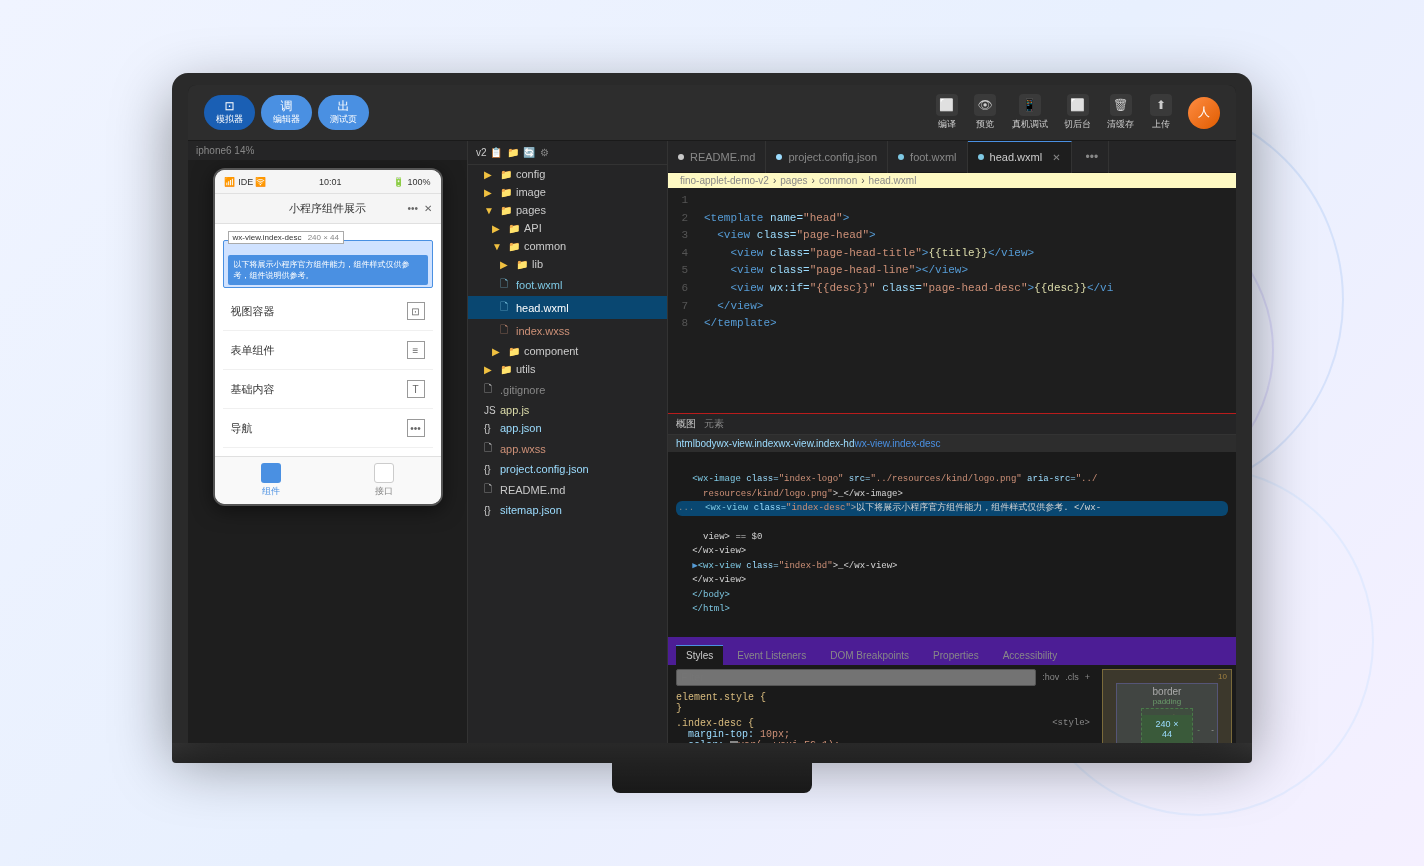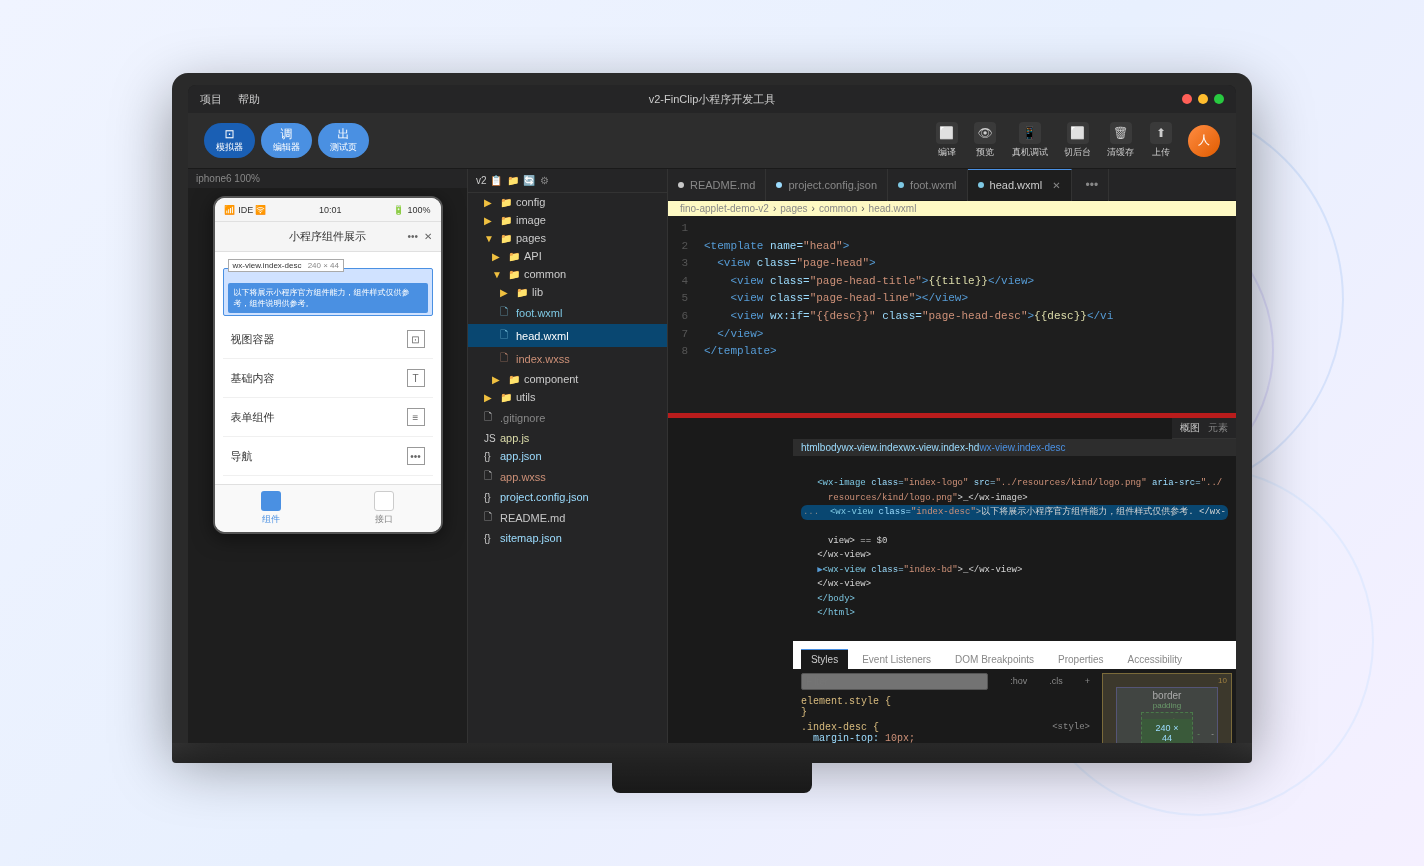--- a/index.html
+++ b/index.html
@@ -455,25 +455,24 @@
     }
     .code-tag { color: #569cd6; }
     .code-attr { color: #9cdcfe; }
     .code-string { color: #ce9178; }
     .code-template { color: #dcdcaa; }
 
     
     .debug-panel {
       height: 330px;
       background: #1a1a1a;
-      border-top: 5px solid #b91c1c;
+      border-top: 1px solid #b91c1c;
       display: flex;
       flex-direction: column;
       flex-shrink: 0;
-      align-items: flex-end;
     }
     .debug-content {
       display: flex;
       flex: 1;
       overflow: hidden;
     }
     .debug-left {
       flex: 1;
       display: flex;
       flex-direction: column;
@@ -497,21 +496,21 @@
       padding: 3px 8px;
       font-size: 10px;
       color: #888;
       display: flex;
       gap: 0;
       flex-shrink: 0;
     }
     .breadcrumb-item { color: #9cdcfe; cursor: pointer; }
     .breadcrumb-item.active { color: #4a90e2; }
     .debug-tabs {
-      background: #ffffff;
+      background: #4c1d95;
       display: flex;
       padding: 0 8px;
       gap: 4px;
       height: 28px;
       align-items: flex-end;
       flex-shrink: 0;
     }
     .debug-tab {
       padding: 4px 10px;
       font-size: 10px;
@@ -546,21 +545,20 @@
       border: 1px solid #555;
       color: #d4d4d4;
       font-size: 10px;
       padding: 2px 4px;
       border-radius: 2px;
       flex: 1;
     }
     .filter-badge {
       font-size: 9px;
       color: #888;
-      margin-left: 16px;
     }
     .style-rule {
       margin-bottom: 4px;
       font-family: 'Courier New', monospace;
       font-size: 10px;
     }
     .style-selector { color: #d7ba7d; }
     .style-source { color: #888; float: right; font-size: 9px; }
     .style-prop { color: #9cdcfe; padding-left: 12px; }
     .style-val { color: #ce9178; }
@@ -621,32 +619,20 @@
 
 <div class="bg-circle bg-circle-1"></div>
 <div class="bg-circle bg-circle-2"></div>
 <div class="bg-circle bg-circle-3"></div>
 <div class="bg-circle bg-circle-4"></div>
 
 <div class="laptop">
   <div class="laptop-screen-bezel">
     <div class="laptop-screen">
 
-      <div class="title-bar" style="position:relative;">
-        <div class="title-bar-menu">
-          <span>项目</span>
-          <span>帮助</span>
-        </div>
-        <div class="title-bar-title">v2-FinClip小程序开发工具</div>
-        <div class="title-bar-controls">
-          <button class="win-btn win-close"></button>
-          <button class="win-btn win-min"></button>
-          <button class="win-btn win-max"></button>
-        </div>
-      </div>
 
       <div class="toolbar">
         <div class="toolbar-left">
           <button class="tb-btn active">
             <span style="font-size:12px;">⊡</span>
             <span style="font-size:9px;">模拟器</span>
           </button>
           <button class="tb-btn">
             <span style="font-size:12px;">调</span>
             <span style="font-size:9px;">编辑器</span>
@@ -682,21 +668,21 @@
             <div class="tb-action-icon">⬆</div>
             <span>上传</span>
           </div>
           <div class="avatar">人</div>
         </div>
       </div>
 
       <div class="main-area">
 
         <div class="preview-panel">
-          <div class="preview-label">iphone6 100%</div>
+          <div class="preview-label">iphone6 14%</div>
           <div class="phone-frame">
             <div class="phone">
 
               <div class="phone-status-bar">
                 <span>📶 IDE 🛜</span>
                 <span>10:01</span>
                 <span>🔋 100%</span>
               </div>
 
               <div class="phone-nav-bar">
@@ -715,26 +701,26 @@
                     <span style="color:#888; margin-left:4px;">240 × 44</span>
                   </div>
                   <div class="selected-text" style="font-size:8px; line-height:1.4;">以下将展示小程序官方组件能力，组件样式仅供参考，组件说明供参考。</div>
                 </div>
 
                 <div class="phone-menu-item">
                   <span>视图容器</span>
                   <div class="icon-box">⊡</div>
                 </div>
                 <div class="phone-menu-item">
+                  <span>表单组件</span>
+                  <div class="icon-box">≡</div>
+                </div>
+                <div class="phone-menu-item">
                   <span>基础内容</span>
                   <div class="icon-box">T</div>
-                </div>
-                <div class="phone-menu-item">
-                  <span>表单组件</span>
-                  <div class="icon-box">≡</div>
                 </div>
                 <div class="phone-menu-item">
                   <span>导航</span>
                   <div class="icon-box">•••</div>
                 </div>
               </div>
 
               <div class="phone-tab-bar">
                 <div class="phone-tab active">
                   <div class="phone-tab-icon" style="background:#4a90e2; border-radius:3px;"></div>

